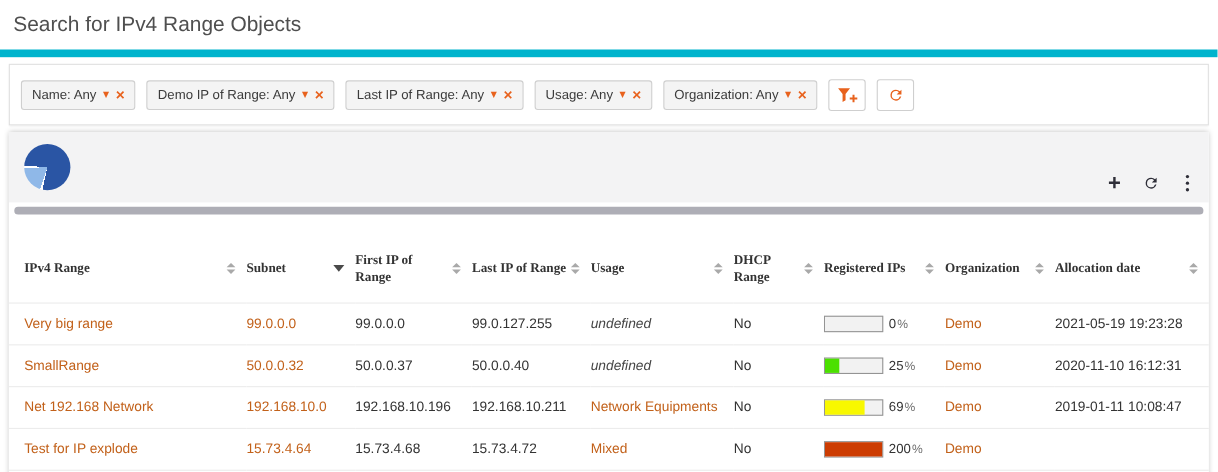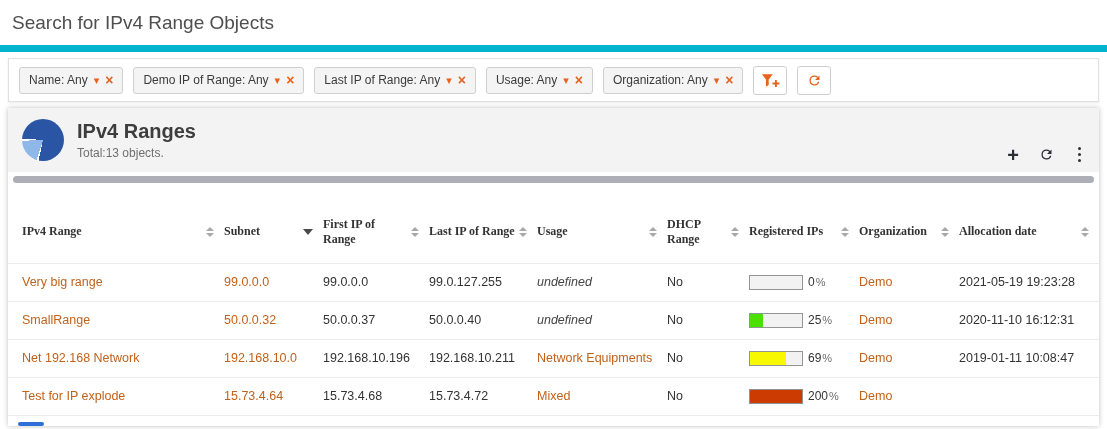--- a/index.html
+++ b/index.html
@@ -19,21 +19,21 @@
   }
   .teal-bar {
     margin-top: 11px;
     height: 7px;
     width: 100%;
     background: #00b4cd;
   }
   
   .filter-panel {
     margin: 6px 8px 0 8px;
-    height: 44px;
+    height: 56px;
     background: #fff;
     border: 1px solid #e0e0e0;
     box-shadow: 0 1px 2px rgba(0,0,0,0.08);
     display: flex;
     align-items: center;
     padding: 0 10px;
     gap: 10px;
   }
   .chip {
     display: inline-flex;
@@ -211,24 +211,20 @@
         <svg viewBox="0 0 24 24" width="15" height="15" fill="#e8621d" aria-hidden="true">
           <path d="M17.65 6.35A7.95 7.95 0 0 0 12 4a8 8 0 1 0 7.73 10h-2.08A6 6 0 1 1 12 6c1.66 0 3.14.69 4.22 1.78L13 11h7V4l-2.35 2.35z"></path>
         </svg>
       </span>
     </button>
   </div>
 
   <div class="card">
     <div class="section-header">
       <div class="pie-icon"></div>
-      <div class="section-titles">
-        <div class="section-title">IPv4 Ranges</div>
-        <div class="section-subtitle">Total:13 objects.</div>
-      </div>
       <div class="section-actions">
         <span class="plus-action">+</span>
         <span class="refresh-action">
           <span style="display:inline-flex;">
             <svg viewBox="0 0 24 24" width="15" height="15" fill="#2e2e38" aria-hidden="true">
               <path d="M17.65 6.35A7.95 7.95 0 0 0 12 4a8 8 0 1 0 7.73 10h-2.08A6 6 0 1 1 12 6c1.66 0 3.14.69 4.22 1.78L13 11h7V4l-2.35 2.35z"></path>
             </svg>
           </span>
         </span>
         <span class="kebab">

